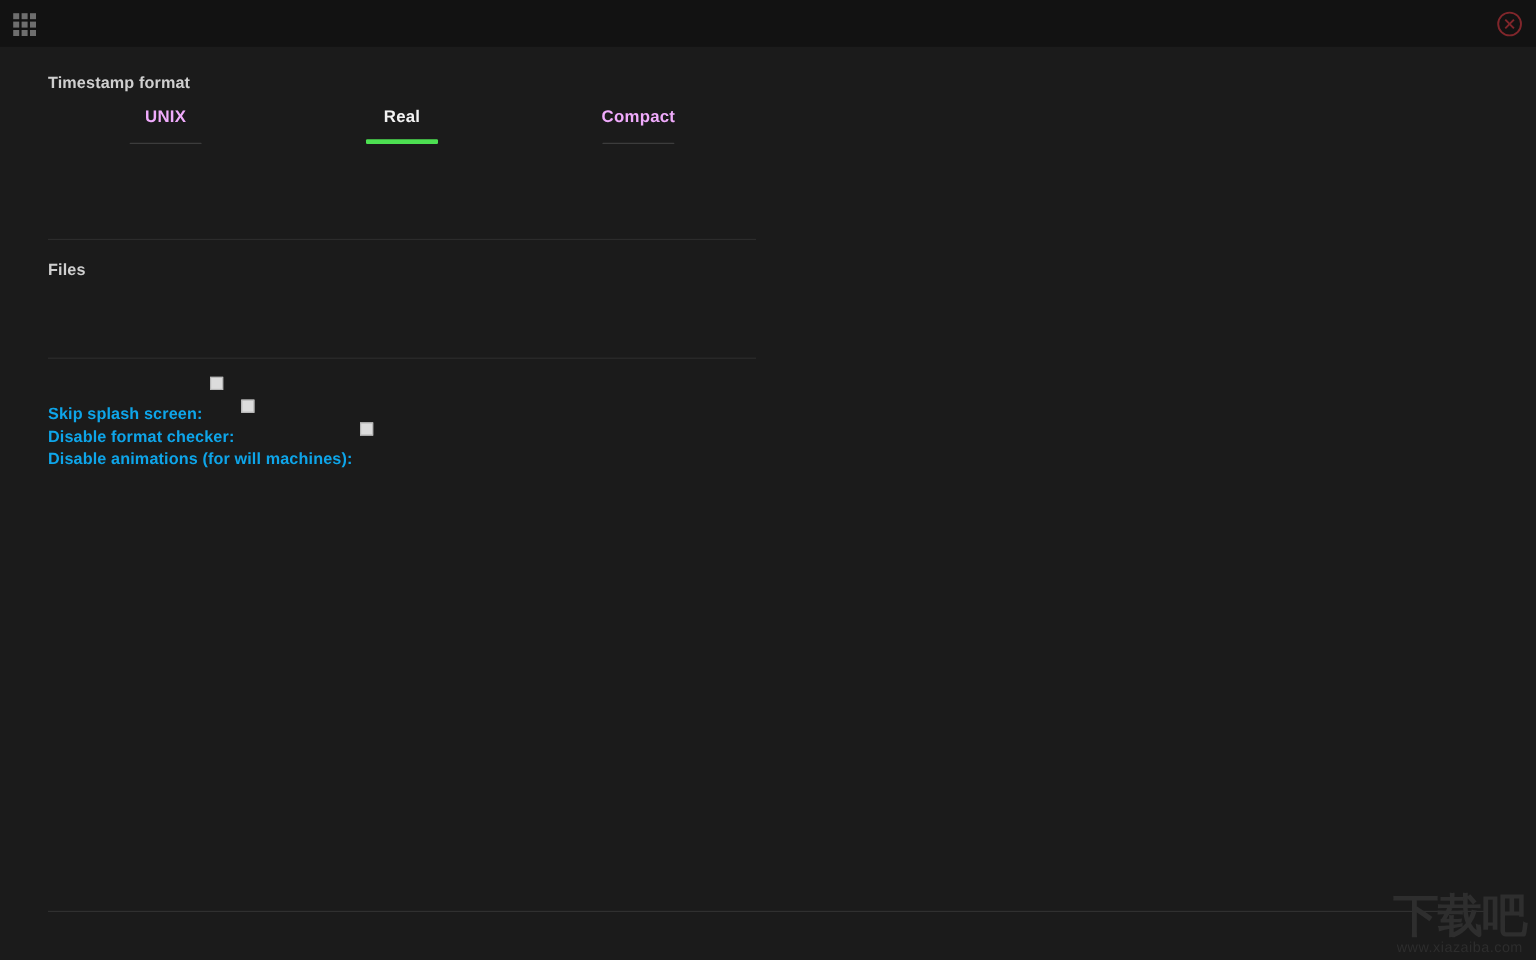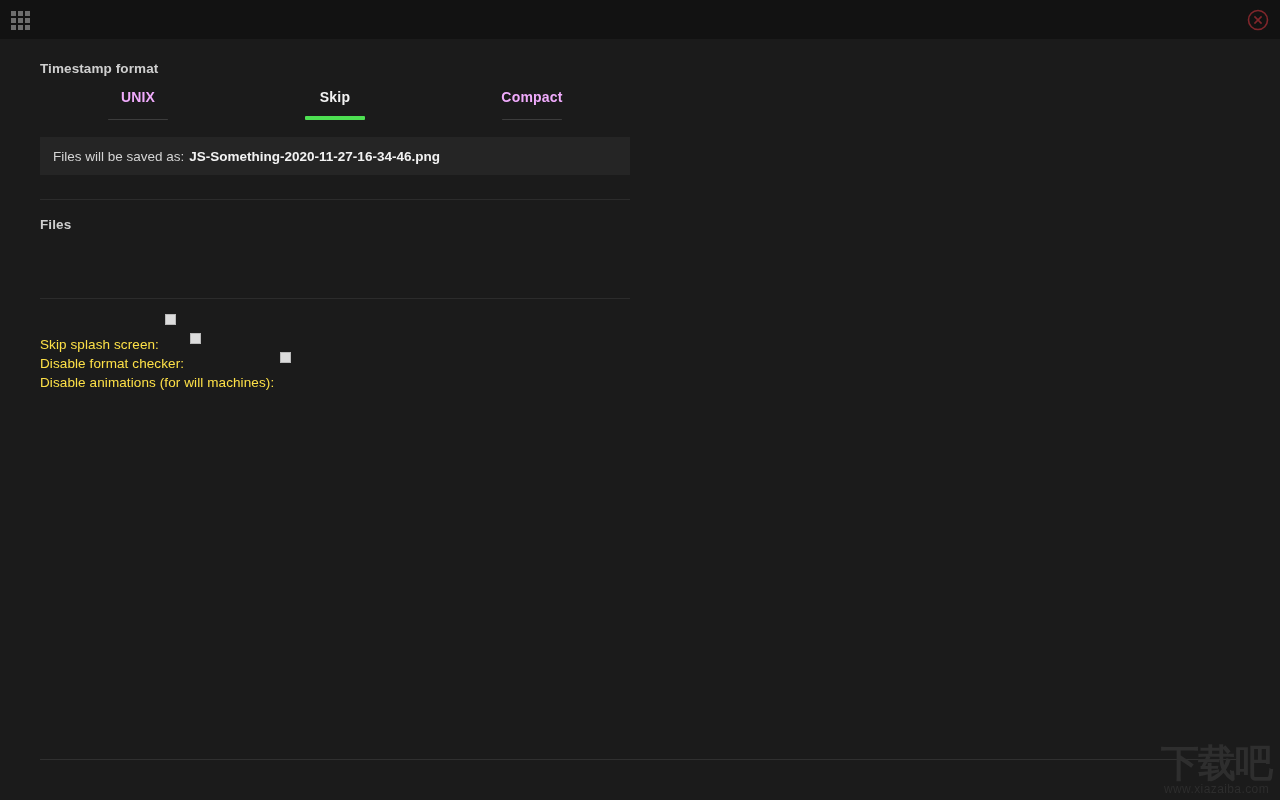--- a/index.html
+++ b/index.html
@@ -146,22 +146,22 @@
   
   .checkrow {
     position: absolute;
     left: 40px;
     height: 19px;
     display: flex;
     align-items: center;
   }
   .checkrow .check-label {
     font-size: 13.5px;
-    font-weight: normal;
-    color: #fde047;
+    font-weight: bold;
+    color: #0ea5e9;
     letter-spacing: 0.1px;
     margin-top: 44px;
   }
   .checkbox {
     margin-left: 6px;
     width: 11px;
     height: 11px;
     background: #dcdcdc;
     border: 1px solid #b9b9b9;
     box-sizing: border-box;
@@ -221,33 +221,29 @@
 <div class="content">
 
   <div class="section-label" style="top:22px;">Timestamp format</div>
 
   <div class="tabrow" style="top:48px;">
     <div class="tab inactive" style="left:38px;">
       <span class="tab-label">UNIX</span>
       <span class="underline"></span>
     </div>
     <div class="tab" style="left:235px;">
-      <span class="tab-label">Skip</span>
+      <span class="tab-label">Real</span>
       <span class="underline"></span>
     </div>
     <div class="tab inactive" style="left:432px;">
       <span class="tab-label">Compact</span>
       <span class="underline"></span>
     </div>
   </div>
 
-  <div class="infobar">
-    <span class="info-text">Files will be saved as:</span>
-    <span class="filename">JS-Something-2020-11-27-16-34-46.png</span>
-  </div>
 
   <div class="divider" style="top:160px;"></div>
 
   <div class="section-label" style="top:178px;">Files</div>
 
 
   <div class="divider" style="top:259px;"></div>
 
   <div class="checkrow" style="top:274px;">
     <span class="check-label">Skip splash screen:</span>

